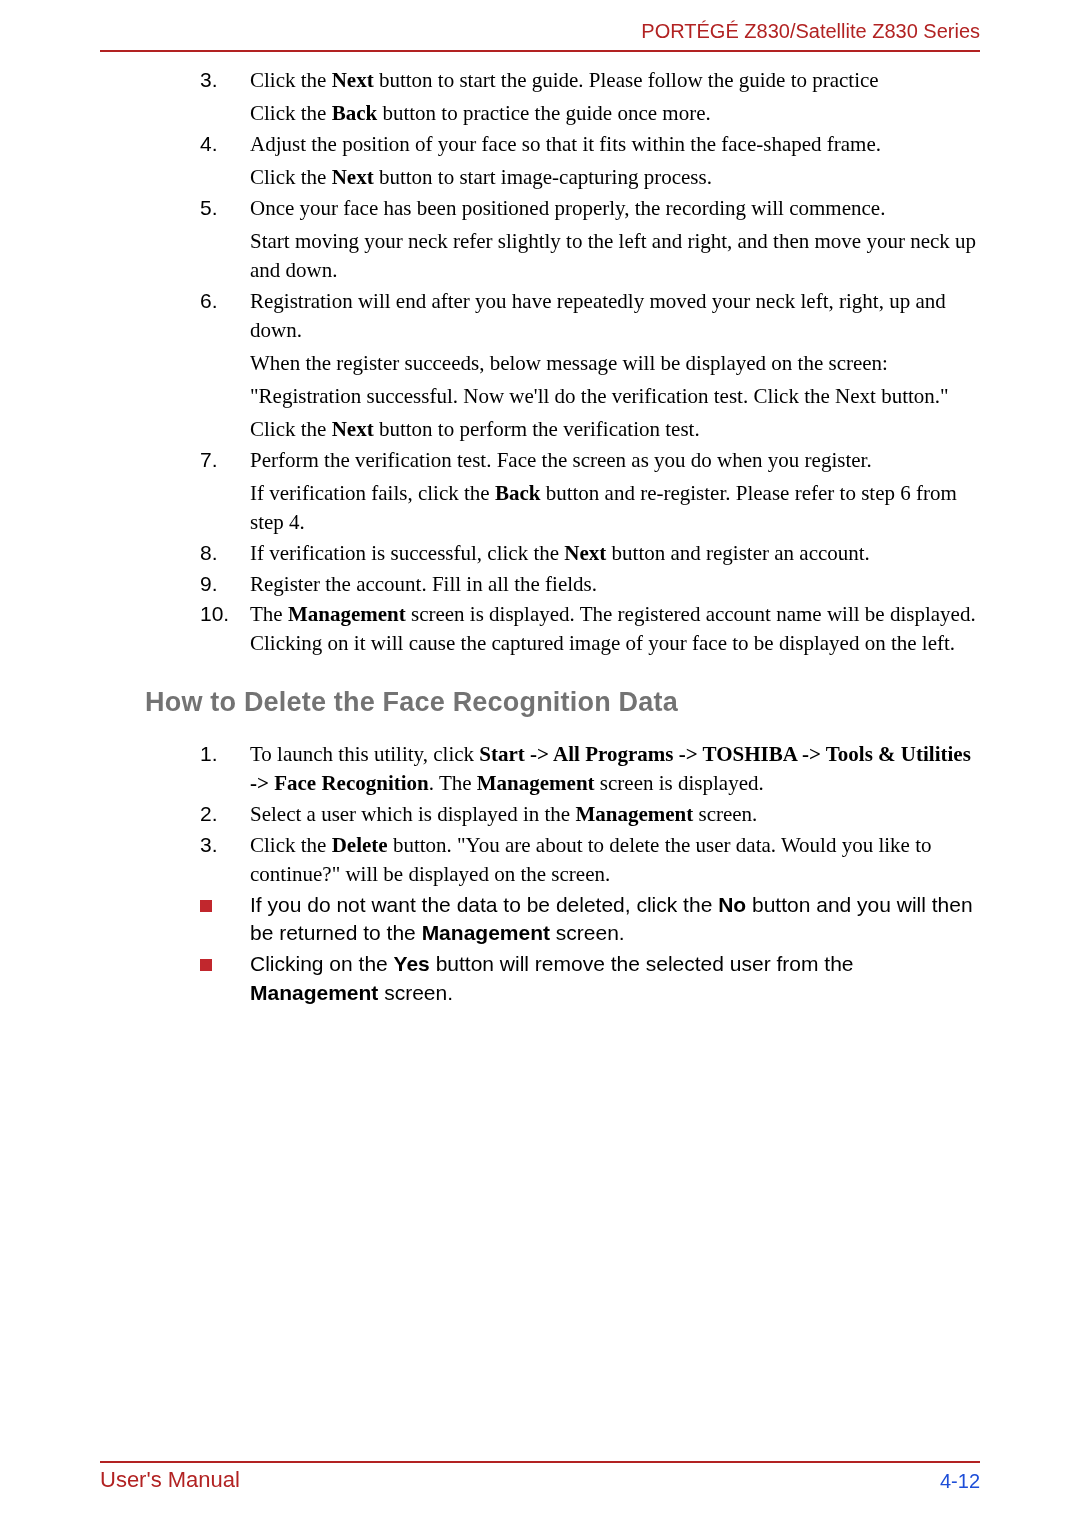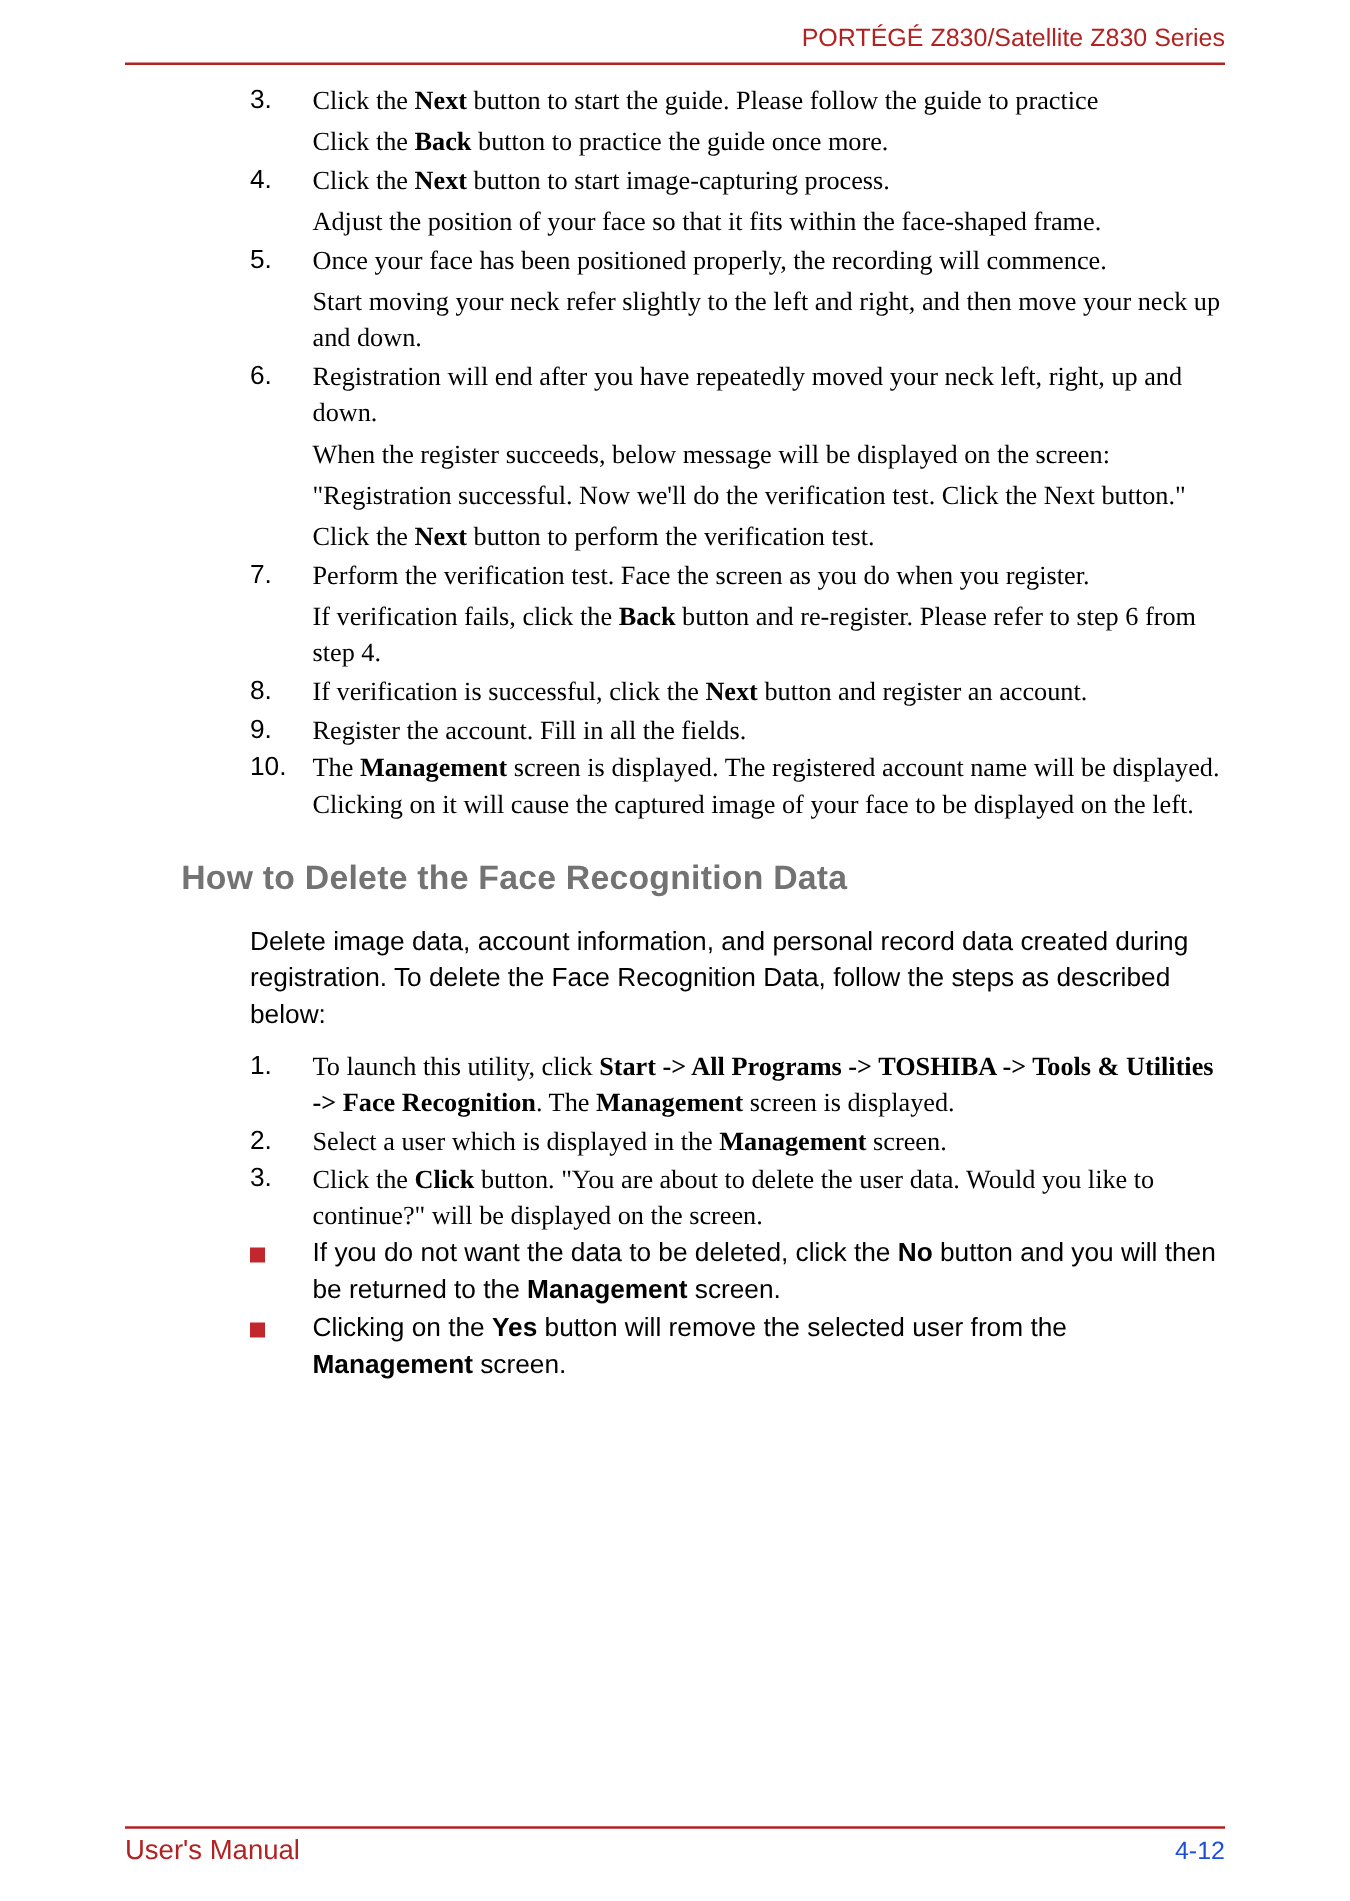--- a/index.html
+++ b/index.html
@@ -118,22 +118,22 @@
   <div class="content">
 
     <ol class="num-list">
       <li>
         <span class="num">3.</span>
         <p><span>Click the </span><b>Next</b><span> button to start the guide. Please follow the guide to practice</span></p>
         <p><span>Click the </span><b>Back</b><span> button to practice the guide once more.</span></p>
       </li>
       <li>
         <span class="num">4.</span>
+        <p>Adjust the position of your face so that it fits within the face-shaped frame.</p>
         <p><span>Click the </span><b>Next</b><span> button to start image-capturing process.</span></p>
-        <p>Adjust the position of your face so that it fits within the face-shaped frame.</p>
       </li>
       <li>
         <span class="num">5.</span>
         <p>Once your face has been positioned properly, the recording will commence.</p>
         <p>Start moving your neck refer slightly to the left and right, and then move your neck up and down.</p>
       </li>
       <li>
         <span class="num">6.</span>
         <p>Registration will end after you have repeatedly moved your neck left, right, up and down.</p>
         <p>When the register succeeds, below message will be displayed on the screen:</p>
@@ -154,34 +154,33 @@
         <p>Register the account. Fill in all the fields.</p>
       </li>
       <li>
         <span class="num">10.</span>
         <p><span>The </span><b>Management</b><span> screen is displayed. The registered account name will be displayed. Clicking on it will cause the captured image of your face to be displayed on the left.</span></p>
       </li>
     </ol>
 
     <h2 class="section-heading">How to Delete the Face Recognition Data</h2>
 
-    <p class="intro-para">Delete image data, account information, and personal record data created during registration. To delete the Face Recognition Data, follow the steps as described below:</p>
 
     <ol class="num-list">
       <li>
         <span class="num">1.</span>
         <p><span>To launch this utility, click </span><b>Start -&gt; All Programs -&gt; TOSHIBA -&gt; Tools &amp; Utilities -&gt; Face Recognition</b><span>. The </span><b>Management</b><span> screen is displayed.</span></p>
       </li>
       <li>
         <span class="num">2.</span>
         <p><span>Select a user which is displayed in the </span><b>Management</b><span> screen.</span></p>
       </li>
       <li>
         <span class="num">3.</span>
-        <p><span>Click the </span><b>Click</b><span> button. "You are about to delete the user data. Would you like to continue?" will be displayed on the screen.</span></p>
+        <p><span>Click the </span><b>Delete</b><span> button. "You are about to delete the user data. Would you like to continue?" will be displayed on the screen.</span></p>
       </li>
     </ol>
 
     <ul class="bullet-list">
       <li>
         <span class="sq"></span>
         <p><span>If you do not want the data to be deleted, click the </span><b>No</b><span> button and you will then be returned to the </span><b>Management</b><span> screen.</span></p>
       </li>
       <li>
         <span class="sq"></span>

